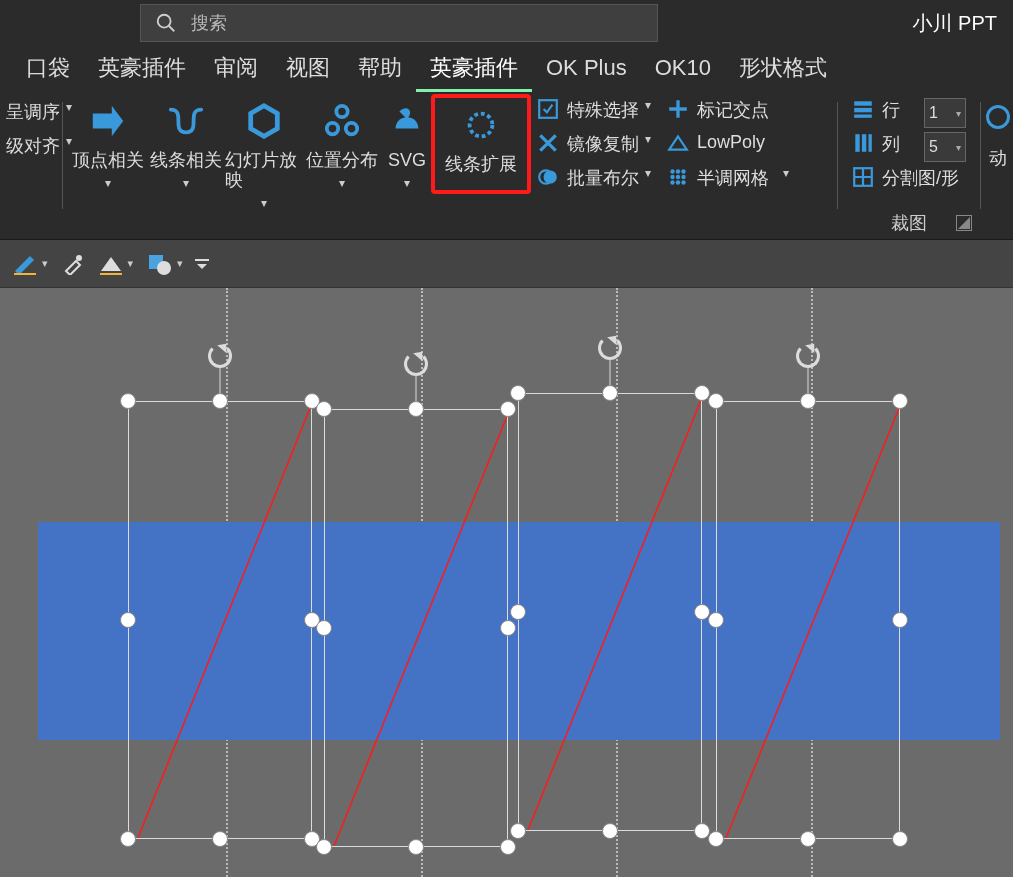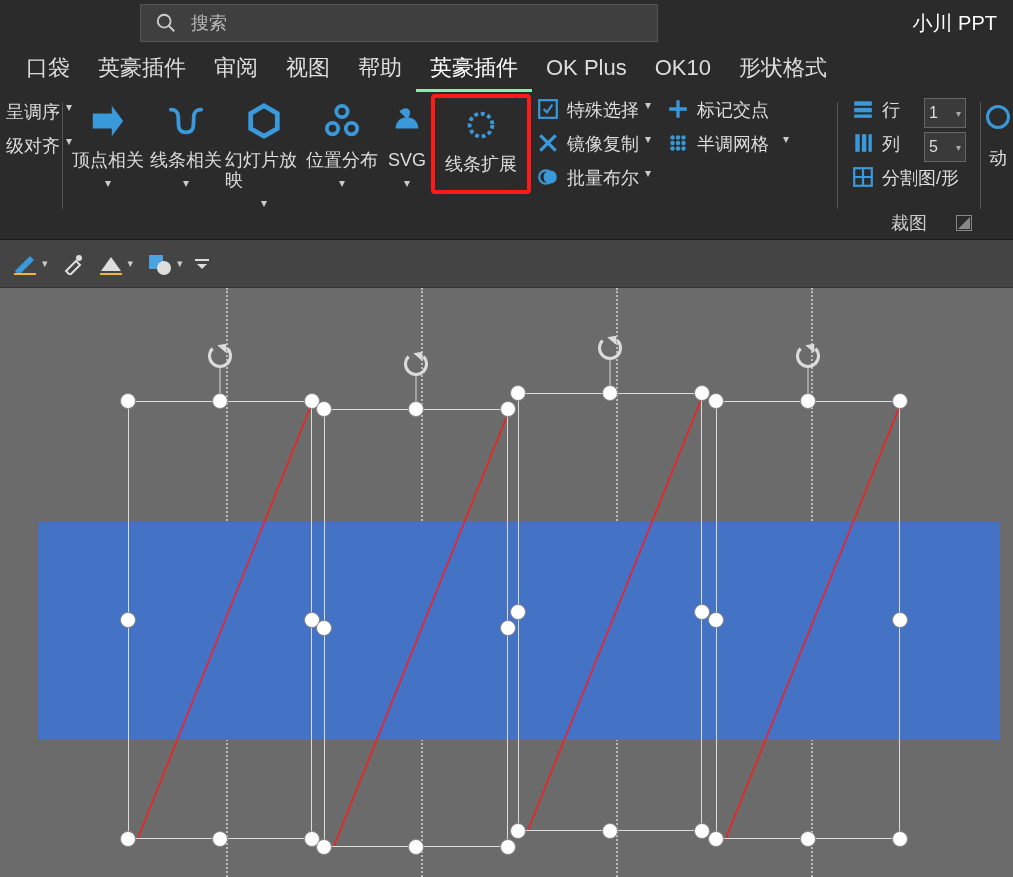--- a/index.html
+++ b/index.html
@@ -194,20 +194,26 @@
             <span class="caret">▾</span>
         </div>
       </div>
 
       <div class="side-stack">
         <div class="small-row">
           <svg class="ico" viewBox="0 0 20 20">
               <path d="M10 2 V18 M2 10 H18" stroke="#3999da" stroke-width="3"></path>
             </svg>
           <span class="lbl">标记交点</span>
+        </div>
+        <div class="small-row">
+          <svg class="ico" viewBox="0 0 20 20">
+              <path d="M2 16 L10 4 L18 16 Z" fill="none" stroke="#3999da" stroke-width="2"></path>
+            </svg>
+          <span class="lbl">LowPoly</span>
         </div>
         <div class="small-row">
           <svg class="ico" viewBox="0 0 20 20">
               <circle cx="5" cy="5" r="2" fill="#3999da"></circle>
               <circle cx="10" cy="5" r="2" fill="#3999da"></circle>
               <circle cx="15" cy="5" r="2" fill="#3999da"></circle>
               <circle cx="5" cy="10" r="2" fill="#3999da"></circle>
               <circle cx="10" cy="10" r="2" fill="#3999da"></circle>
               <circle cx="15" cy="10" r="2" fill="#3999da"></circle>
               <circle cx="5" cy="15" r="2" fill="#3999da"></circle>

